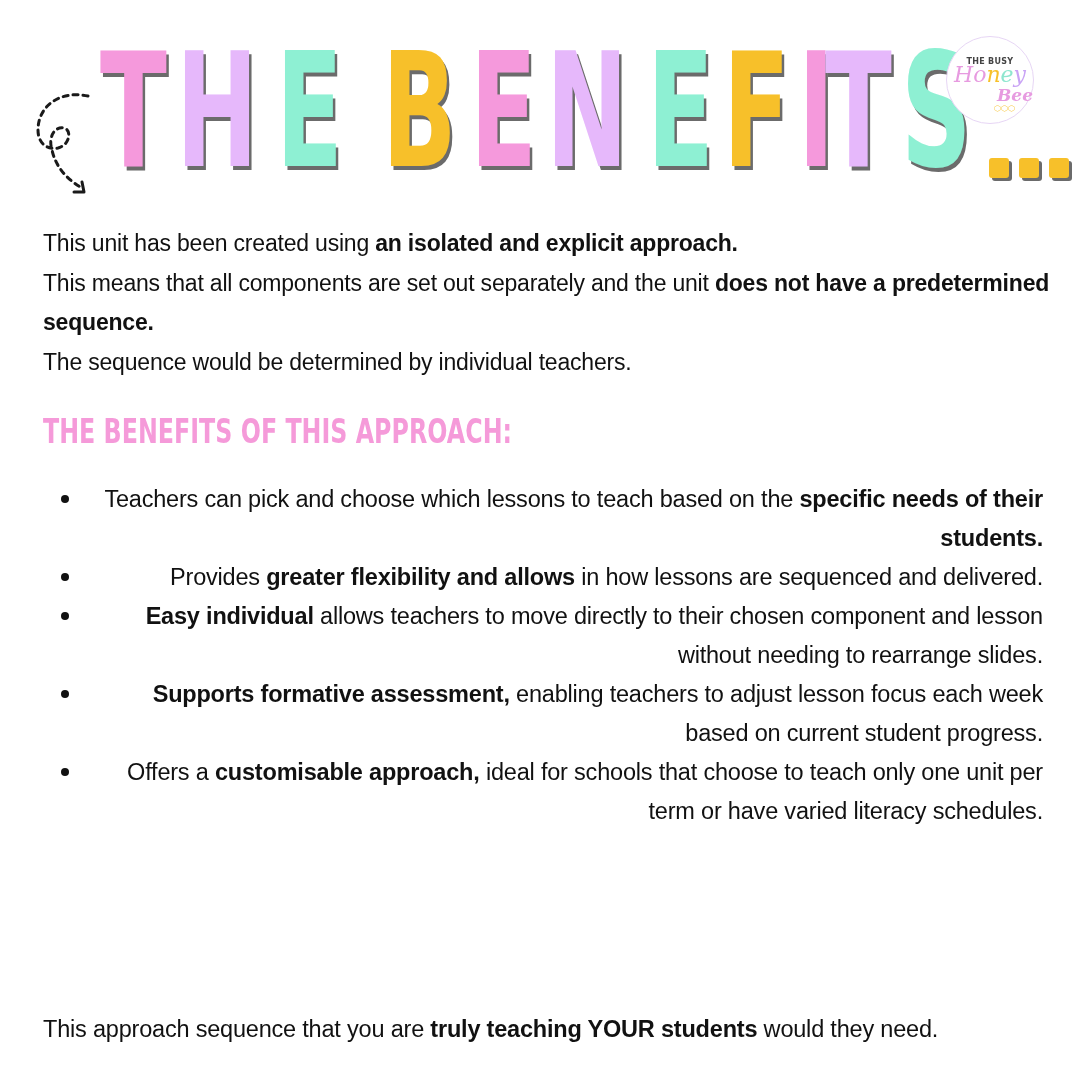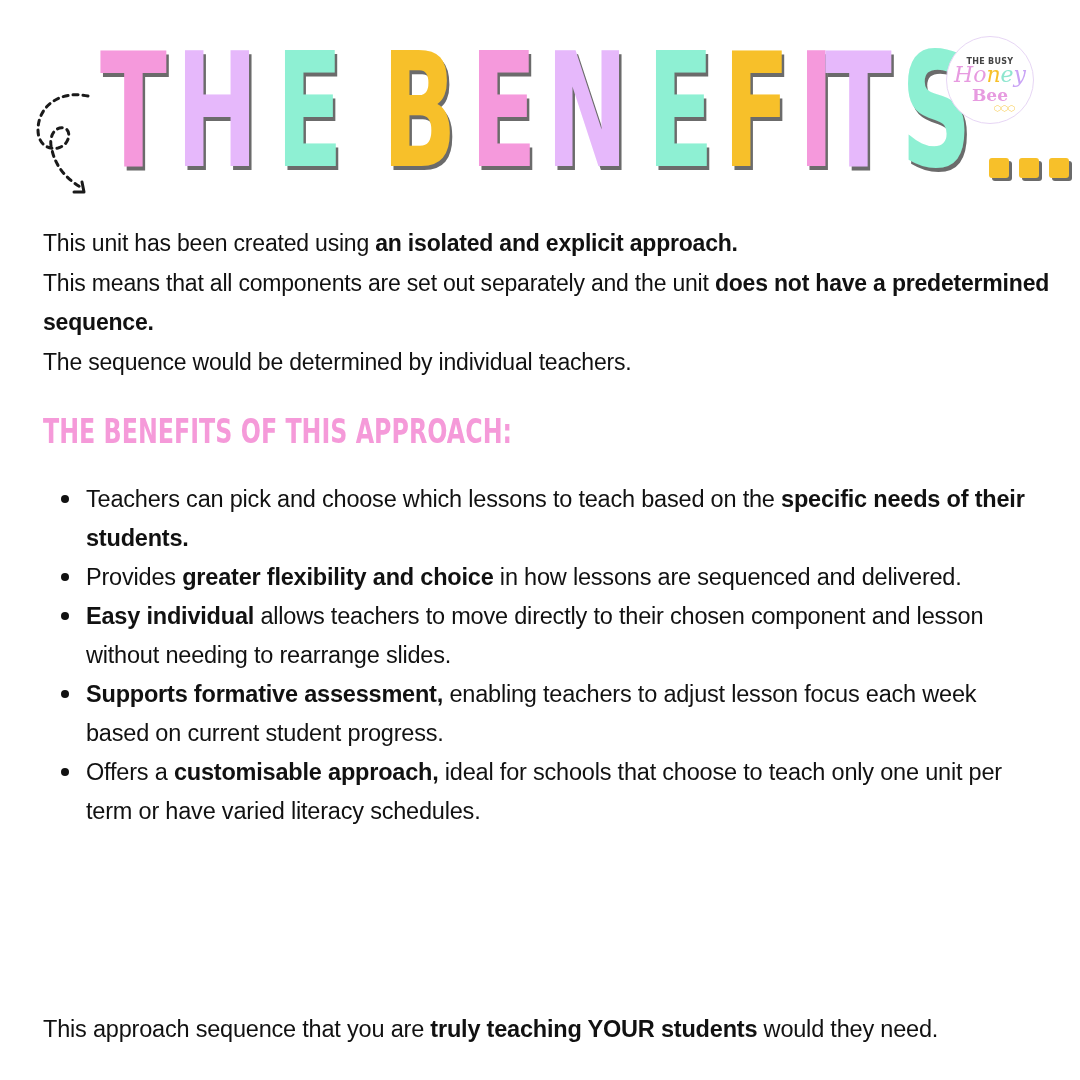--- a/index.html
+++ b/index.html
@@ -27,35 +27,35 @@
   
   .swirl { position: absolute; left: 30px; top: 88px; width: 70px; height: 115px; }
 
   
   .logo { position: absolute; left: 946px; top: 36px; width: 88px; height: 88px; border-radius: 50%;
           border: 1.5px solid #e7d6f5; background: #fff; box-sizing: border-box; }
   .logo-top { position: absolute; left: 0; right: 0; top: 20px; text-align: center;
               font-family: "DejaVu Sans", sans-serif; font-size: 8px; font-weight: bold; color: #444; letter-spacing: 0.3px; }
   .logo-honey { position: absolute; left: 0; right: 0; top: 26px; text-align: center;
                 font-family: "DejaVu Serif", serif; font-style: italic; font-size: 22px; font-weight: normal; line-height: 24px; }
-  .logo-bee { position: absolute; left: 0; right: 0; top: 49px; text-align: center;
-              font-family: "DejaVu Serif", serif; font-size: 17px; font-weight: bold; color: #e79be0; line-height: 18px; }
+  .logo-bee { position: absolute; left: 0; right: 0; top: 49px; text-align: right;
+              font-family: "DejaVu Serif", serif; font-style: italic; font-size: 17px; font-weight: bold; color: #e79be0; line-height: 18px; }
   .logo-comb { position: absolute; right: 18px; bottom: 10px; font-size: 8px; color: #f7c948; }
 
   
   .intro { position: absolute; left: 43px; top: 224px; width: 1010px; font-size: 23px; line-height: 39.5px; letter-spacing: -0.2px; }
   .intro p { margin: 0; }
   b { font-weight: bold; }
 
   .subheading { position: absolute; left: 43px; top: 412px; font-family: "DejaVu Sans", sans-serif; font-weight: bold;
                 font-size: 33px; color: #f59ad9; transform: scaleX(0.72); transform-origin: left top; letter-spacing: 0px; }
 
   .benefits { position: absolute; left: 43px; top: 480px; width: 1000px; margin: 0; padding: 0; list-style: none;
               font-size: 23.5px; line-height: 39px; letter-spacing: -0.2px; }
-  .benefits li { position: relative; padding-left: 43px; }
+  .benefits li { position: relative; padding-left: 43px; text-align: right; }
   .benefits li .bullet { position: absolute; left: 18px; top: 15px; width: 8px; height: 8px; border-radius: 50%; background: #111; }
 
   .closing { position: absolute; left: 43px; top: 1010px; width: 1010px; font-size: 23.5px; line-height: 39px; letter-spacing: -0.2px; margin: 0; }
 </style>
 </head>
 <body>
 
 <svg class="swirl" viewBox="0 0 70 115">
   <path d="M58 8 C 30 2, 8 18, 8 42 C 8 56, 18 62, 28 60 C 40 57, 42 42, 34 40 C 24 38, 18 50, 22 62 C 26 80, 38 92, 52 100" fill="none" stroke="#1a1a1a" stroke-width="3" stroke-dasharray="5 5" stroke-linecap="round"></path>
   <path d="M44 104 L54 104 L52 94" fill="none" stroke="#1a1a1a" stroke-width="3" stroke-linecap="round" stroke-linejoin="round"></path>
@@ -93,19 +93,19 @@
 <div class="intro">
   <p><span>This unit has been created using </span><b>an isolated and explicit approach.</b></p>
   <p><span>This means that all components are set out separately and the unit </span><b>does not have a predetermined sequence.</b></p>
   <p>The sequence would be determined by individual teachers.</p>
 </div>
 
 <div class="subheading" style="color: rgb(245, 154, 217);">THE BENEFITS OF THIS APPROACH:</div>
 
 <ul class="benefits">
   <li><span class="bullet"></span><span>Teachers can pick and choose which lessons to teach based on the </span><b>specific needs of their students.</b><span></span></li>
-  <li><span class="bullet"></span><span>Provides </span><b>greater flexibility and choice</b><span> in how lessons are sequenced and delivered.</span></li>
+  <li><span class="bullet"></span><span>Provides </span><b>greater flexibility and allows</b><span> in how lessons are sequenced and delivered.</span></li>
   <li><span class="bullet"></span><span></span><b>Easy individual</b><span> allows teachers to move directly to their chosen component and lesson without needing to rearrange slides.</span></li>
   <li><span class="bullet"></span><span></span><b>Supports formative assessment,</b><span> enabling teachers to adjust lesson focus each week based on current student progress.</span></li>
   <li><span class="bullet"></span><span>Offers a </span><b>customisable approach,</b><span> ideal for schools that choose to teach only one unit per term or have varied literacy schedules.</span></li>
 </ul>
 
 <p class="closing"><span>This approach sequence that you are </span><b>truly teaching YOUR students</b><span> would they need.</span></p>
 
 </body></html>

